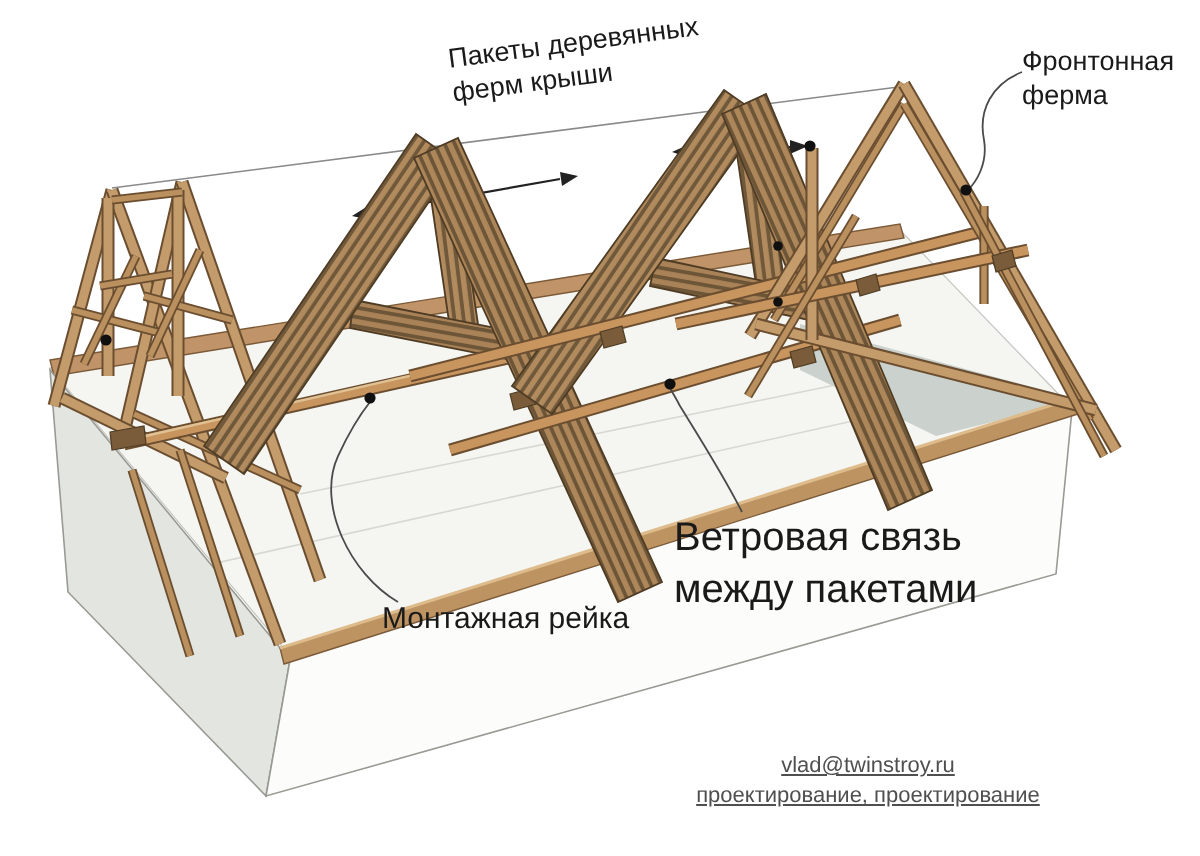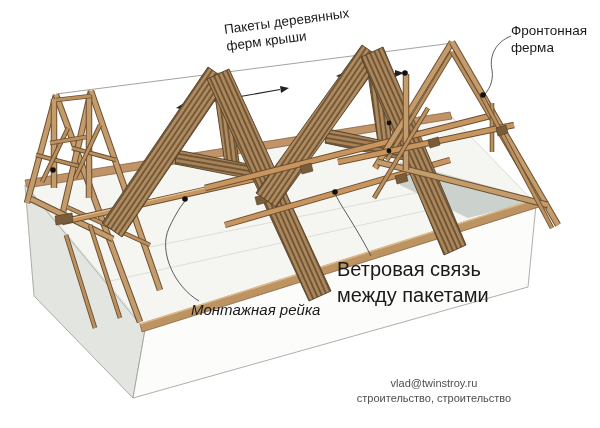--- a/index.html
+++ b/index.html
@@ -4,22 +4,22 @@
 <style>
   html,body{margin:0;padding:0;background:#fff;}
   #stage{position:relative;width:600px;height:428px;background:#ffffff;overflow:hidden;
          font-family:"Liberation Sans",sans-serif;}
   #stage svg{position:absolute;left:0;top:0;}
   .lbl{position:absolute;color:#1a1a1a;line-height:1.28;}
   .lbl-packages{left:223px;top:21px;width:148px;font-size:13.5px;
                 transform:rotate(-7.5deg);transform-origin:0 0;}
   .lbl-gable{left:511px;top:22px;width:92px;font-size:13.5px;}
   .lbl-wind{left:337px;top:257px;width:168px;font-size:20px;}
-  .lbl-rail{left:191px;top:300px;width:150px;font-size:15px;white-space:nowrap;font-style:italic;}
-  .credit{position:absolute;left:284px;width:300px;text-align:center;color:#4f4f4f;font-size:11px;}
+  .lbl-rail{left:191px;top:300px;width:150px;font-size:15px;white-space:nowrap;}
+  .credit{position:absolute;left:284px;width:300px;text-align:center;color:#4f4f4f;font-size:11px;text-decoration:underline;}
   .credit-email{top:377px;}
   .credit-tag{top:392px;}
   
   .bd{stroke:#6b4e30;stroke-width:6.5;stroke-linecap:butt;fill:none;}
   .bl{stroke:#c49c6c;stroke-width:4.5;stroke-linecap:butt;fill:none;}
   .bd3{stroke:#6b4e30;stroke-width:4.6;stroke-linecap:butt;fill:none;}
   .bl3{stroke:#b9905e;stroke-width:2.8;stroke-linecap:butt;fill:none;}
   .rail-l{stroke:#c8955f;}
   .band{stroke:#4f3c24;stroke-width:0.9;}
   .cleat{fill:#7a5c3a;stroke:#4f3c24;stroke-width:0.6;}
@@ -185,14 +185,14 @@
     <circle class="dot" cx="405" cy="73" r="2.8"></circle>
     <circle class="dot" cx="483" cy="95" r="2.8"></circle>
   </g>
 </svg>
 
   <div class="lbl lbl-packages">Пакеты деревянных ферм крыши</div>
   <div class="lbl lbl-gable">Фронтонная ферма</div>
   <div class="lbl lbl-wind">Ветровая связь между пакетами</div>
   <div class="lbl lbl-rail">Монтажная рейка</div>
   <div class="credit credit-email">vlad@twinstroy.ru</div>
-  <div class="credit credit-tag">строительство, строительство</div>
+  <div class="credit credit-tag">проектирование, проектирование</div>
 </div>
 
 </body></html>

